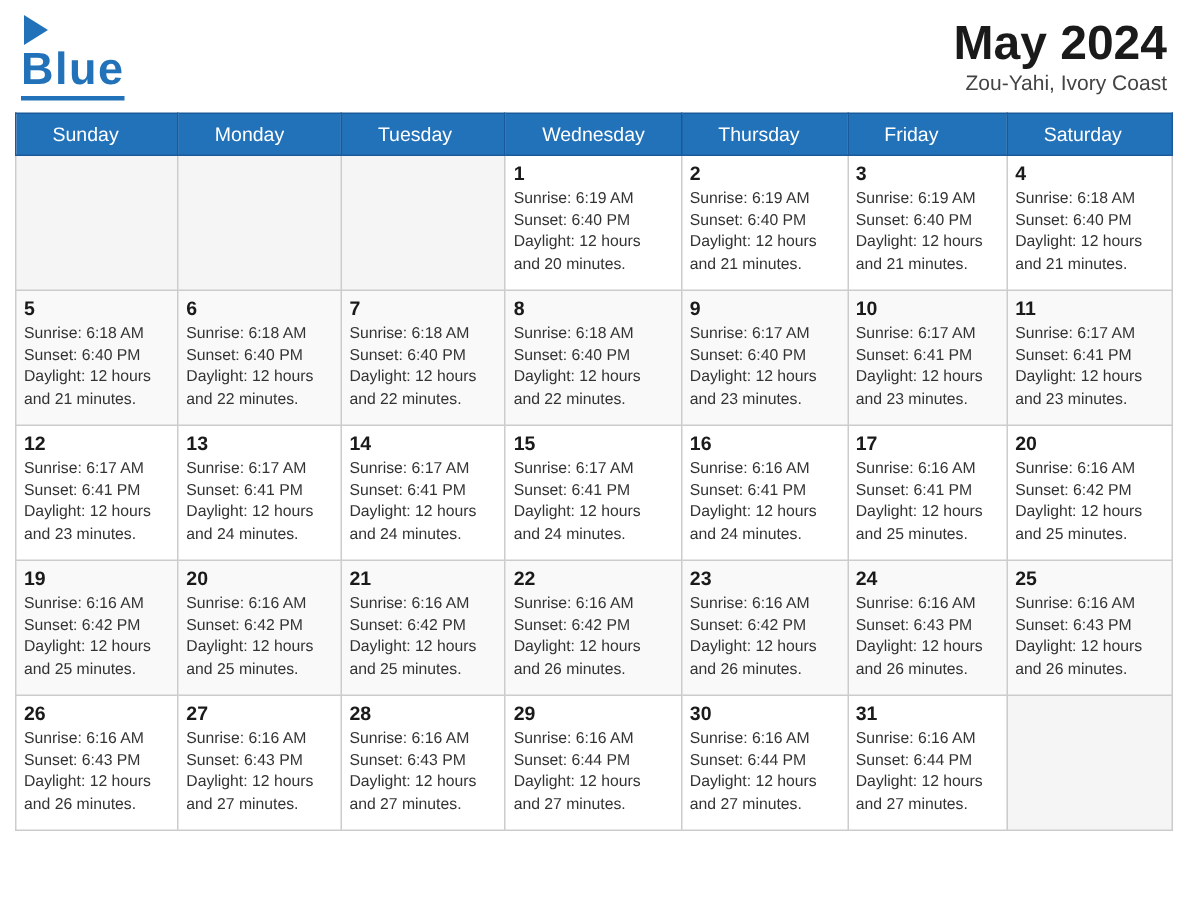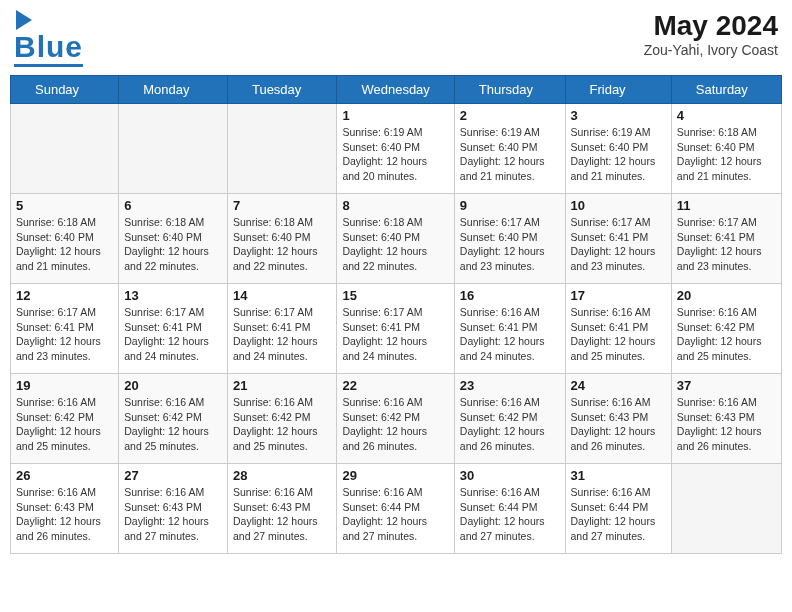--- a/index.html
+++ b/index.html
@@ -19,21 +19,21 @@
     }
     .logo {
       display: flex;
       flex-direction: column;
       align-items: flex-start;
     }
     .title-block {
       text-align: right;
     }
     .month-year {
-      font-size: 28px;
+      font-size: 32px;
       font-weight: bold;
       color: #1a1a1a;
     }
     .location {
       font-size: 14px;
       color: #444;
     }
     .calendar {
       width: 100%;
       border-collapse: collapse;
@@ -301,21 +301,21 @@
 and 26 minutes.</div>
         </td>
         <td>
           <div class="day-number">24</div>
           <div class="day-info" style="white-space: pre-line;">Sunrise: 6:16 AM
 Sunset: 6:43 PM
 Daylight: 12 hours
 and 26 minutes.</div>
         </td>
         <td>
-          <div class="day-number">37</div>
+          <div class="day-number">25</div>
           <div class="day-info" style="white-space: pre-line;">Sunrise: 6:16 AM
 Sunset: 6:43 PM
 Daylight: 12 hours
 and 26 minutes.</div>
         </td>
       </tr>
       <tr>
         <td>
           <div class="day-number">26</div>
           <div class="day-info" style="white-space: pre-line;">Sunrise: 6:16 AM

